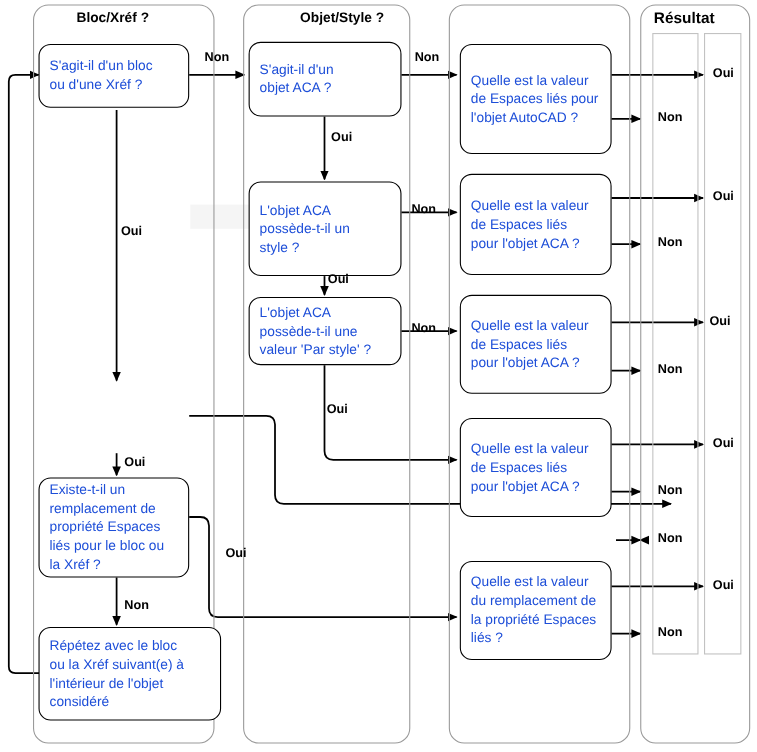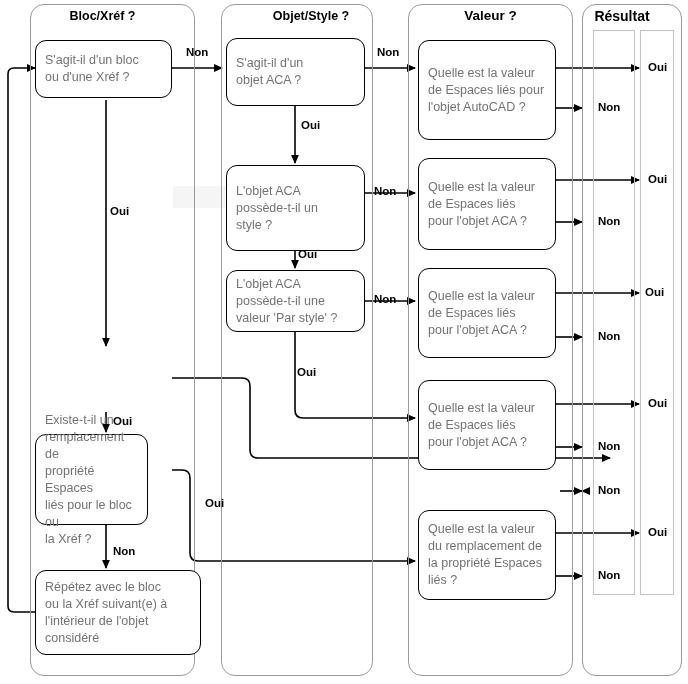--- a/index.html
+++ b/index.html
@@ -10,21 +10,21 @@
   
   .lane{position:absolute;border:1px solid #9a9a9a;border-radius:14px;background:transparent;box-sizing:border-box;}
   .lane-title{position:absolute;text-align:center;font-size:12.5px;font-weight:bold;color:#000;letter-spacing:0px;}
 
   
   .res-col{position:absolute;border:1px solid #c2c2c2;box-sizing:border-box;background:transparent;}
 
   
   .node{position:absolute;border:1.6px solid #000;border-radius:11px;background:#fff;box-sizing:border-box;
         display:flex;align-items:center;padding:6px 8px 6px 9px;}
-  .node .txt{font-size:12.5px;line-height:17px;color:#737373;white-space:pre-line;}
+  .node .txt{font-size:12.5px;line-height:17px;color:#1d4ed8;white-space:pre-line;}
 
   
   .elabel{position:absolute;font-size:11.5px;font-weight:bold;color:#000;white-space:nowrap;}
   .rlabel{position:absolute;font-size:11.5px;font-weight:bold;color:#000;white-space:nowrap;}
 
   
   .artifact{position:absolute;background:#f5f5f5;}
 </style>
 </head>
 <body>
@@ -90,35 +90,34 @@
 
   <div class="artifact" style="left:173px;top:186px;width:58px;height:22px;"></div>
 
   <div class="lane" style="left:30px;top:4px;height:672px;width:165px;"></div>
   <div class="lane-title" style="left:30px;top:9px;width:145px;">Bloc/Xréf ?</div>
 
   <div class="lane" style="left:221px;top:4px;height:672px;width:152px;"></div>
   <div class="lane-title" style="left:221px;top:9px;width:180px;">Objet/Style ?</div>
 
   <div class="lane" style="left:408px;top:4px;height:672px;width:165px;"></div>
-  <div class="lane-title" style="left:408px;top:8px;width:165px;font-size:13.5px;">Valeur ?</div>
 
   <div class="lane" style="left:582px;top:4px;height:672px;width:100px;"></div>
   <div class="lane-title" style="left:572px;top:8px;width:100px;font-size:14px;">Résultat</div>
 
   <div class="res-col" style="left:593px;top:30px;width:42px;height:565px;"></div>
   <div class="res-col" style="left:640px;top:30px;width:34px;height:565px;"></div>
 
   <div class="node" style="left:35px;top:40px;width:137px;height:58px;">
     <span class="txt">S'agit-il d'un bloc
 ou d'une Xréf ?</span>
   </div>
 
 
-  <div class="node" style="left:35px;top:434px;width:113px;height:91px;">
+  <div class="node" style="left:35px;top:434px;width:137px;height:91px;">
     <span class="txt">Existe-t-il un
 remplacement de
 propriété Espaces
 liés pour le bloc ou
 la Xréf ?</span>
   </div>
 
   <div class="node" style="left:35px;top:570px;width:166px;height:85px;">
     <span class="txt">Répétez avec le bloc
 ou la Xréf suivant(e) à

